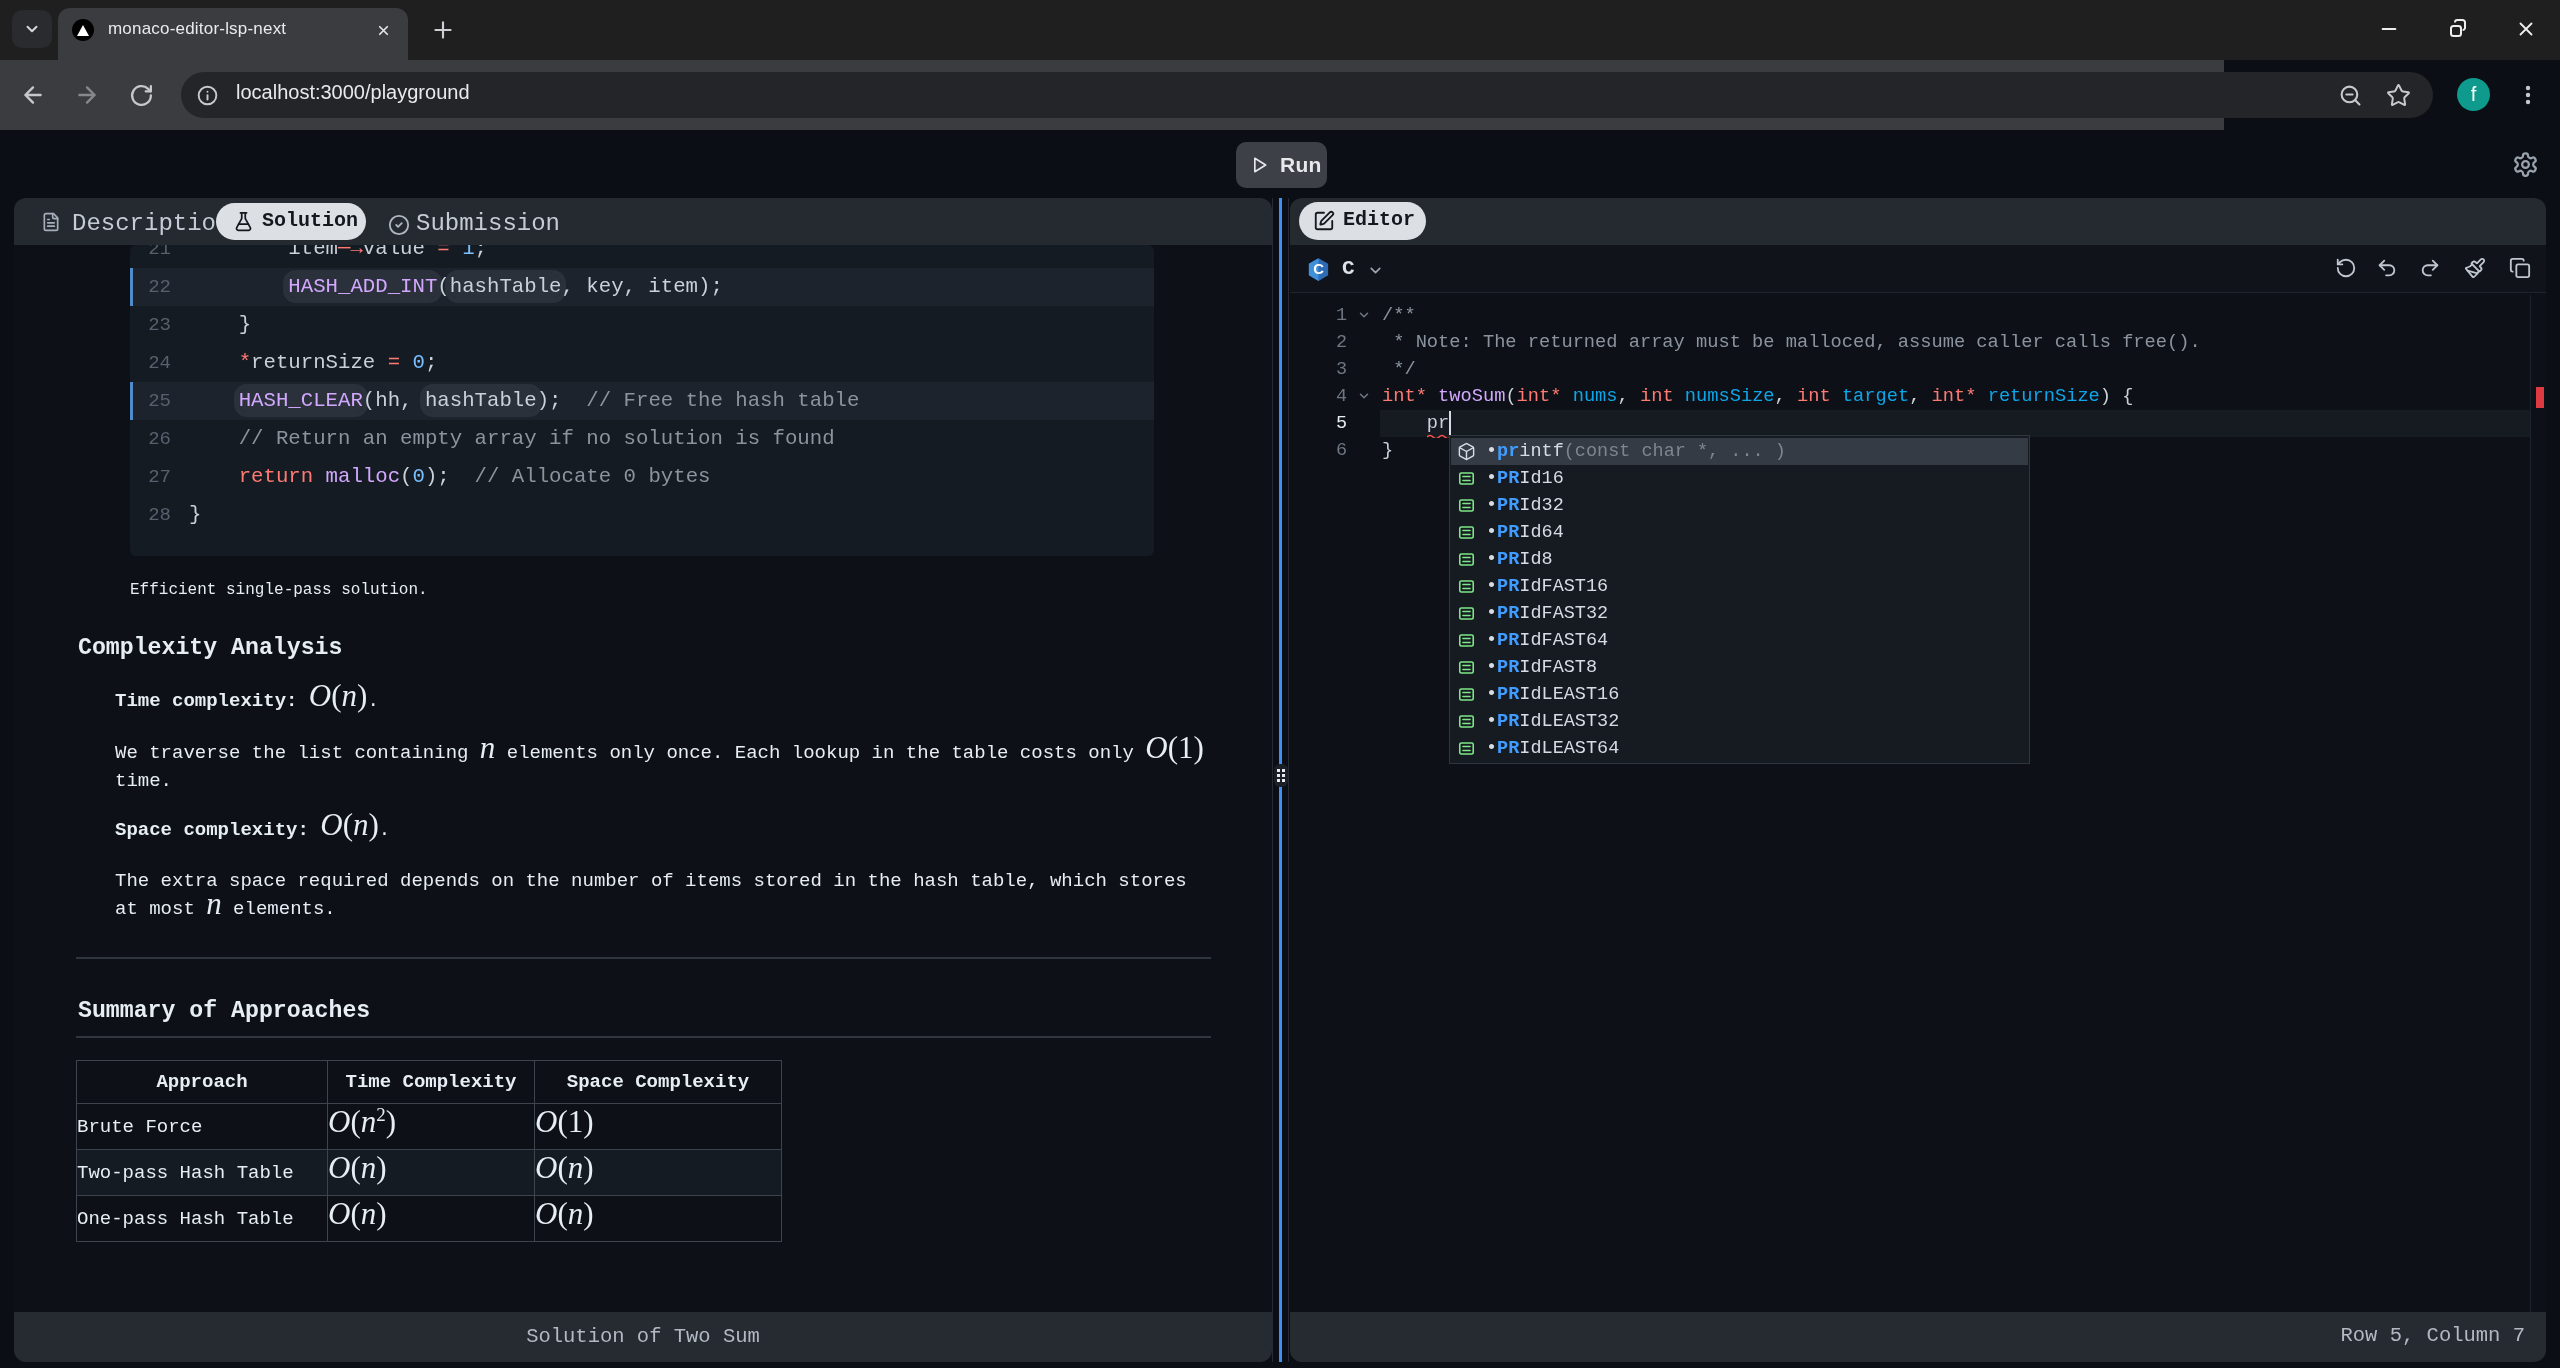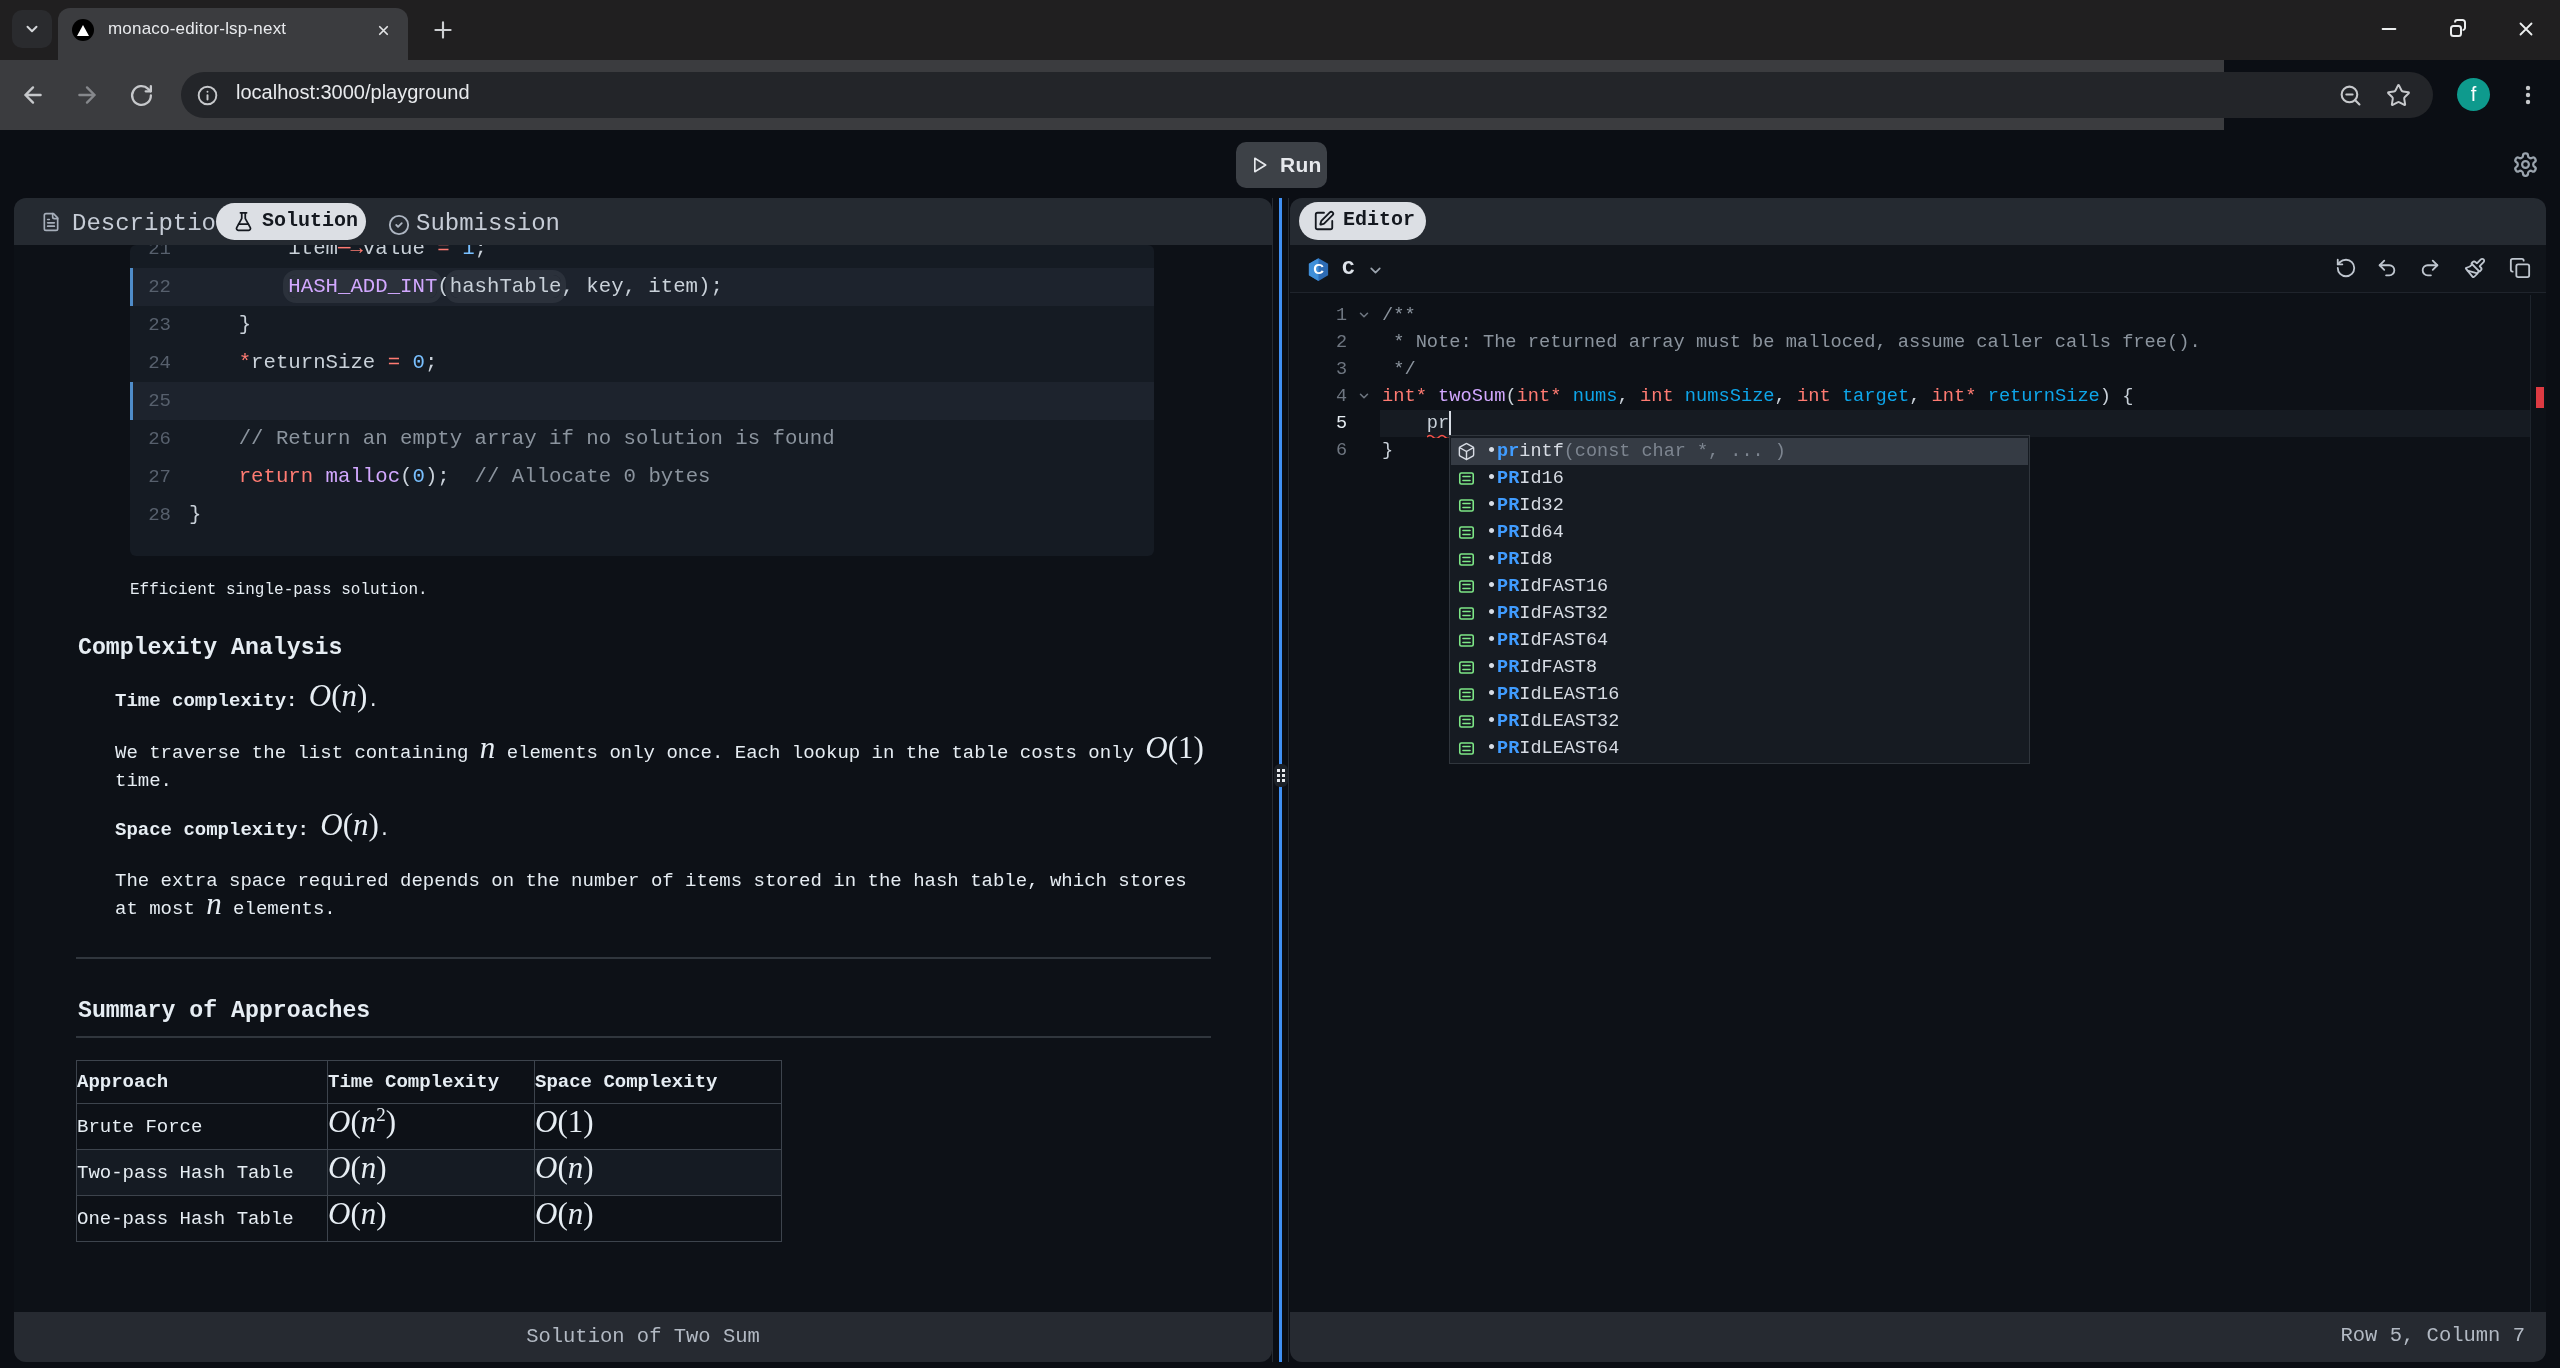--- a/index.html
+++ b/index.html
@@ -46,21 +46,21 @@
   .crow .cd { position:absolute; left:59px; }
   .crow.hl { background:#1d232d; border-left:3px solid #4f8cc9; }
   .crow.hl .ln { left:-3px; }
   .crow.hl .cd { left:56px; }
   .tk-k { color:#ff7b72; } .tk-f { color:#d2a8ff; } .tk-p { color:#0ea5e9; }
   .tk-c { color:#8b949e; } .tk-n { color:#79c0ff; }
   .wpill { background:#2b313b; border-radius:8px; box-shadow:0 0 0 5px #2b313b; }
   
   #tbl { position:absolute; left:62px; top:862px; border-collapse:collapse; color:#e6edf3; font-size:19px; }
   #tbl th, #tbl td { border:1px solid #3d444d; }
-  #tbl th { height:43px; font-size:19px; text-align:left; font-weight:bold; }
+  #tbl th { height:43px; font-size:19px; text-align:center; font-weight:bold; }
   #tbl td { height:46px; }
   #tbl .zebra { background:#151b23; }
   #tbl .c1 { width:251px; } #tbl .c2 { width:207px; } #tbl .c3 { width:247px; }
   
   .erow { position:absolute; left:92px; height:27px; font-size:18.7px; line-height:27px; white-space:pre; color:#c9d1d9; }
   .eln { position:absolute; left:20px; width:37px; height:27px; line-height:27px; text-align:right; font-size:18.5px; color:#6e7681; }
   #popup { position:absolute; left:159px; top:237px; width:581px; height:329px; background:#161b22; border:1px solid #30363d;padding-left:48px; }
   .prow { position:absolute; left:1px; width:577px; height:27px; line-height:27px; font-size:18.5px; color:#d7dce4; white-space:pre; }
   .prow .lbl { position:absolute; left:35px; top:0; }
   .pm { color:#409cff; font-weight:bold; }
@@ -170,21 +170,21 @@
           <path d="m9 12 2 2 4-4"></path>
         </svg>
       <span class="ttxt" style="left:402px">Submission</span>
     </div>
 
     <div id="codeblock">
       <div class="crow" style="top:-15px"><span class="ln">21</span><span class="cd">        item<span class="tk-k">─→</span>value <span class="tk-k">=</span> <span class="tk-n">1</span>;</span></div>
       <div class="crow hl" style="top:23px"><span class="ln">22</span><span class="cd">        <span class="tk-f wpill">HASH_ADD_INT</span>(<span class="wpill">hashTable</span>, key, item);</span></div>
       <div class="crow" style="top:61px"><span class="ln">23</span><span class="cd">    }</span></div>
       <div class="crow" style="top:99px"><span class="ln">24</span><span class="cd">    <span class="tk-k">*</span>returnSize <span class="tk-k">=</span> <span class="tk-n">0</span>;</span></div>
-      <div class="crow hl" style="top:137px"><span class="ln">25</span></div>
+      <div class="crow hl" style="top:137px"><span class="ln">25</span><span class="cd">    <span class="tk-f wpill">HASH_CLEAR</span>(hh, <span class="wpill">hashTable</span>);  <span class="tk-c">// Free the hash table</span></span></div>
       <div class="crow" style="top:175px"><span class="ln">26</span><span class="cd">    <span class="tk-c">// Return an empty array if no solution is found</span></span></div>
       <div class="crow" style="top:213px"><span class="ln">27</span><span class="cd">    <span class="tk-k">return</span> <span class="tk-f">malloc</span>(<span class="tk-n">0</span>);  <span class="tk-c">// Allocate 0 bytes</span></span></div>
       <div class="crow" style="top:251px"><span class="ln">28</span><span class="cd">}</span></div>
     </div>
     <div class="ltext" style="left:116px;top:380px;font-size:16px;line-height:24px">Efficient single-pass solution.</div>
     <div class="h2" style="left:64px;top:437px">Complexity Analysis</div>
     <div class="ltext" style="left:101px;top:489px"><b>Time complexity:</b> <span class="math"><i>O</i>(<i>n</i>)</span>.</div>
     <div class="ltext" style="left:101px;top:541px">We traverse the list containing <span class="math"><i>n</i></span> elements only once. Each lookup in the table costs only <span class="math"><i>O</i>(1)</span>
 time.</div>
     <div class="ltext" style="left:101px;top:618px"><b>Space complexity:</b> <span class="math"><i>O</i>(<i>n</i>)</span>.</div>

